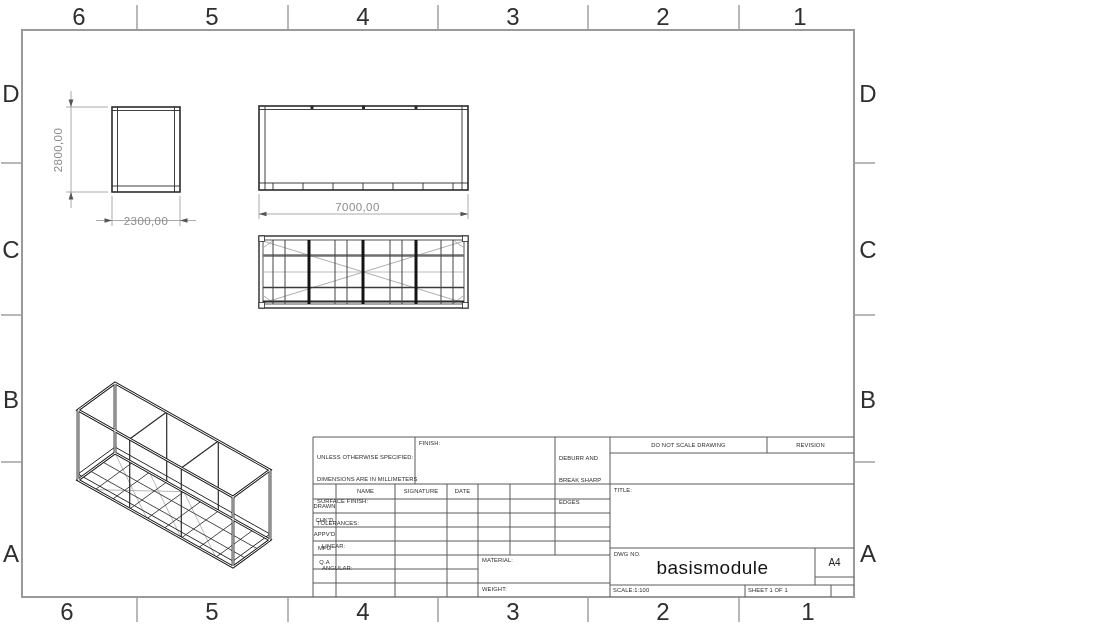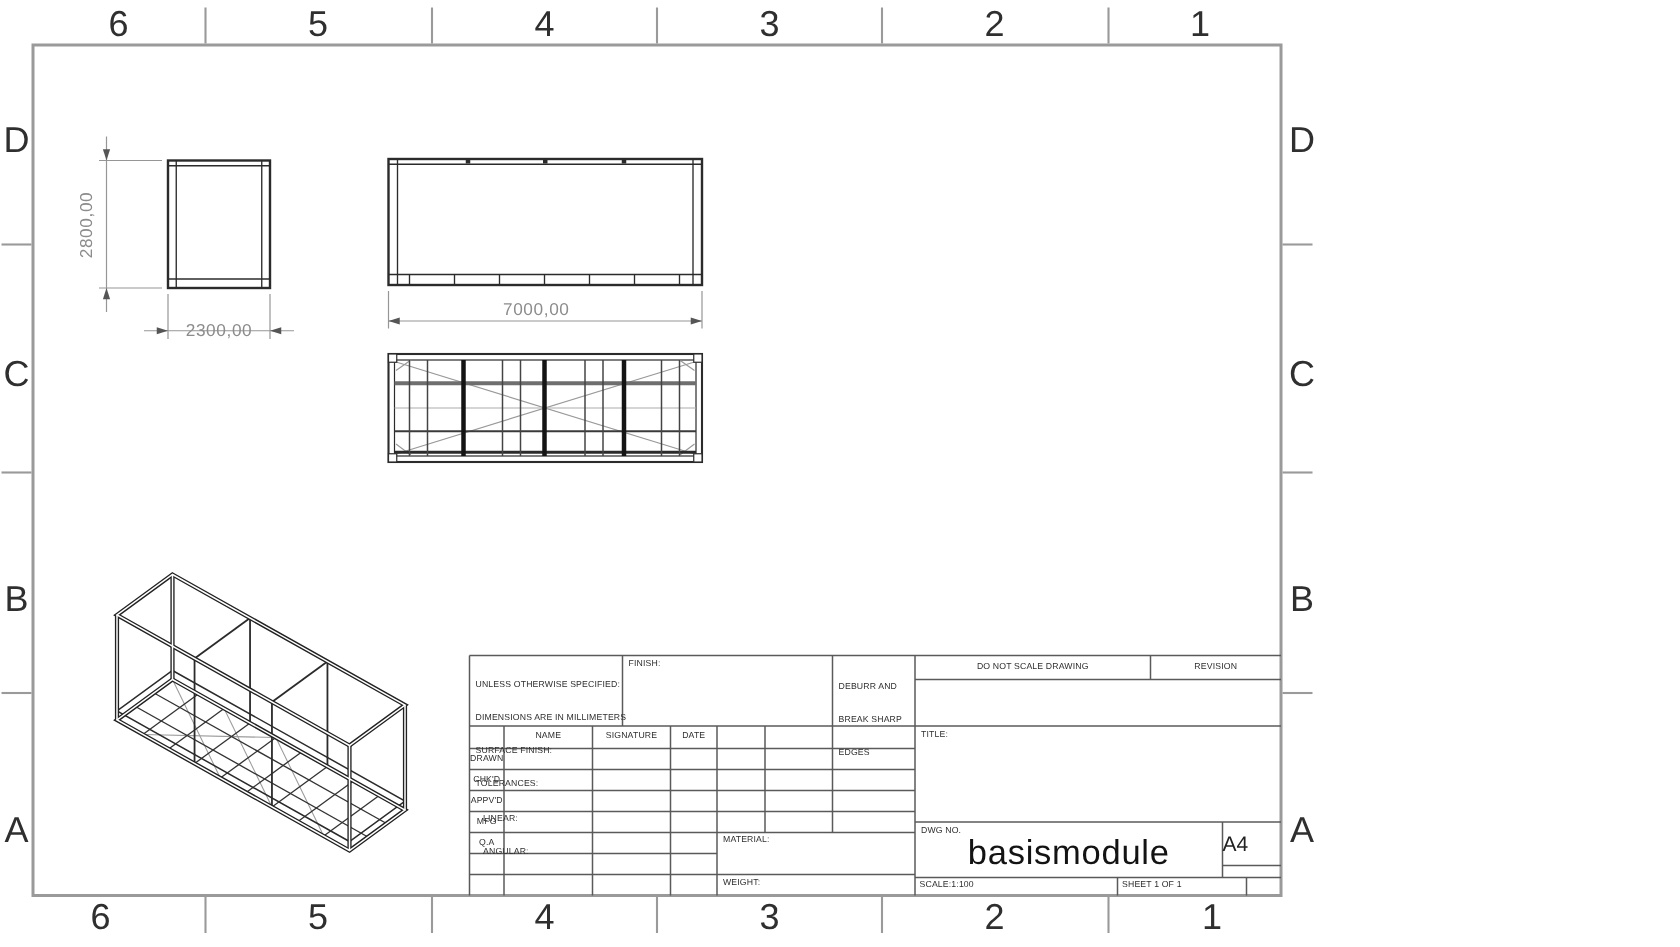--- a/index.html
+++ b/index.html
@@ -7,22 +7,22 @@
         font-family:"Liberation Sans",sans-serif;}
   #draw-svg{position:absolute;left:0;top:0;}
   .txt{position:absolute;color:#333;white-space:pre;}
   .zone{font-size:24px;color:#2f2f2f;text-align:center;font-weight:400;}
   .dim{font-size:11.5px;color:#8c8c8c;letter-spacing:.4px;text-align:center;}
   .dim-v{transform:rotate(-90deg);transform-origin:center center;}
   .note{font-size:13px;line-height:13.5px;color:#454545;letter-spacing:.2px;}
   .tb{font-size:5.8px;line-height:7.4px;color:#2e2e2e;letter-spacing:.1px;}
   .tb-c{text-align:center;}
   .indent{padding-left:5px;}
-  .tb-title{font-size:23px;color:#131313;letter-spacing:.5px;text-align:center;}
-  .a4{font-size:14px;color:#222;}
+  .tb-title{font-size:19px;color:#131313;letter-spacing:.5px;text-align:center;}
+  .a4{font-size:10px;color:#222;text-align:center;}
 </style>
 </head>
 <body>
 
 <div id="page">
 
 <svg id="draw-svg" width="1120" height="631" viewBox="0 0 1120 631">
 
   <g stroke="#9a9a9a" fill="none">
     <rect x="22" y="30" width="832" height="567" stroke-width="2"></rect>

